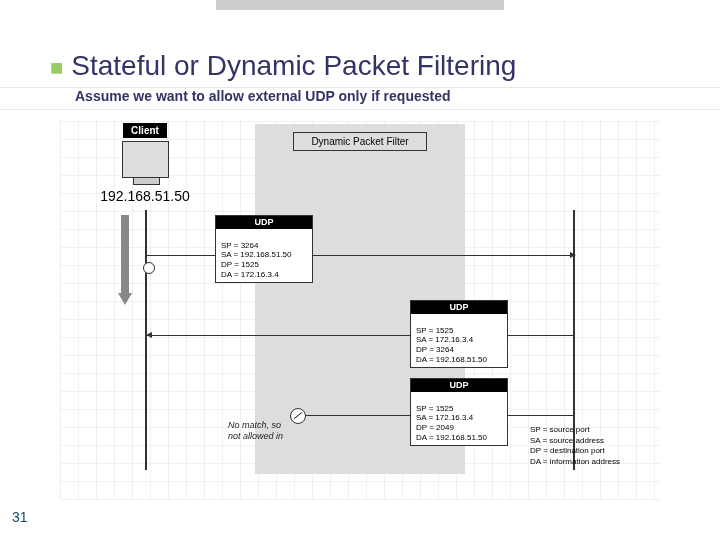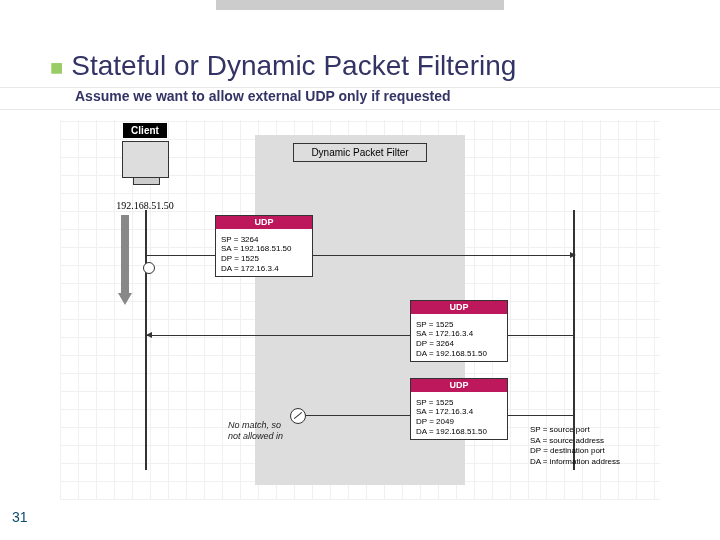--- a/index.html
+++ b/index.html
@@ -12,31 +12,31 @@
 .diagram { position: relative; margin: 10px auto 0; width: 520px; height: 350px; background: #fff; }
 .gridbg { position: absolute; top: 0; left: -40px; right: -40px; bottom: -30px; background-image: repeating-linear-gradient(0deg, #f0f0f0 0, #f0f0f0 1px, transparent 1px, transparent 18px), repeating-linear-gradient(90deg, #f0f0f0 0, #f0f0f0 1px, transparent 1px, transparent 18px); z-index: 0; }
 .client, .server { position: absolute; top: 0; width: 90px; text-align: center; z-index: 2; }
 .client { left: 0; }
 .server { right: 0; }
 .tag { background: #000; color: #fff; font-size: 10px; font-weight: bold; padding: 2px 8px; display: inline-block; margin-bottom: 3px; text-align: center; }
 .cpu-icon { width: 45px; height: 35px; margin: 0 auto; border: 1px solid #333; background: #ddd; position: relative; }
 .cpu-icon::after { content: ""; position: absolute; bottom: -8px; left: 10px; width: 25px; height: 6px; border: 1px solid #333; background: #ccc; }
 .srv-icon { width: 40px; height: 38px; margin: 0 auto; border: 1px solid #333; background: #ddd; }
 .srv-icon .line { height: 2px; background: #555; margin: 5px 5px 0; }
-.ip { font-size: 10px; margin-top: 22px; font-family: Liberation Serif, serif; }
+.ip { font-size: 14px; margin-top: 10px; }
 .vline { position: absolute; top: 90px; width: 2px; height: 260px; background: #333; z-index: 2; }
 .vl-left { left: 45px; }
 .vl-right { right: 45px; }
 .arrowdown { position: absolute; left: 18px; top: 95px; z-index: 2; }
 .arrowdown svg { display: block; }
 .clock { position: absolute; left: 43px; top: 142px; width: 10px; height: 10px; border: 1px solid #333; border-radius: 50%; background: #fff; z-index: 3; }
-.filterbox { position: absolute; left: 155px; top: 15px; width: 210px; height: 350px; background: #ddd; z-index: 1; }
+.filterbox { position: absolute; left: 155px; top: 4px; width: 210px; height: 350px; background: #ddd; z-index: 1; }
 .filterlabel { font-size: 10px; text-align: center; border: 1px solid #333; padding: 3px 6px; margin: 8px auto; width: 120px; background: #ddd; }
 .packet { position: absolute; border: 1px solid #333; background: #fff; font-size: 8px; padding: 3px 5px; z-index: 3; line-height: 1.2; }
-.packet .hdr { background: #be185d; color: #fff; text-align: center; font-weight: bold; padding: 1px 4px; margin: -3px -5px 6px; font-size: 9px; }
+.packet .hdr { background: #000000; color: #fff; text-align: center; font-weight: bold; padding: 1px 4px; margin: -3px -5px 12px; font-size: 9px; }
 .packet .row { white-space: nowrap; }
 .note { position: absolute; font-size: 9px; font-style: italic; color: #222; z-index: 3; line-height: 1.2; }
 .hline { position: absolute; height: 1px; background: #333; z-index: 2; }
 .hline.arrow-r::after { content: ""; position: absolute; right: -1px; top: -3px; border-left: 6px solid #333; border-top: 3px solid transparent; border-bottom: 3px solid transparent; }
 .hline.arrow-l::after { content: ""; position: absolute; left: -1px; top: -3px; border-right: 6px solid #333; border-top: 3px solid transparent; border-bottom: 3px solid transparent; }
 .block { position: absolute; width: 14px; height: 14px; border: 1px solid #333; border-radius: 50%; background: #fff; z-index: 3; }
 .block::after { content: ""; position: absolute; left: 2px; top: 6px; width: 10px; height: 1px; background: #333; transform: rotate(-40deg); }
 .legend { position: absolute; right: 0; bottom: 3px; font-size: 8px; line-height: 1.3; z-index: 3; }
 .pagenum { position: absolute; left: 12px; bottom: 15px; font-size: 14px; color: #0c4a6e; }
 </style>

